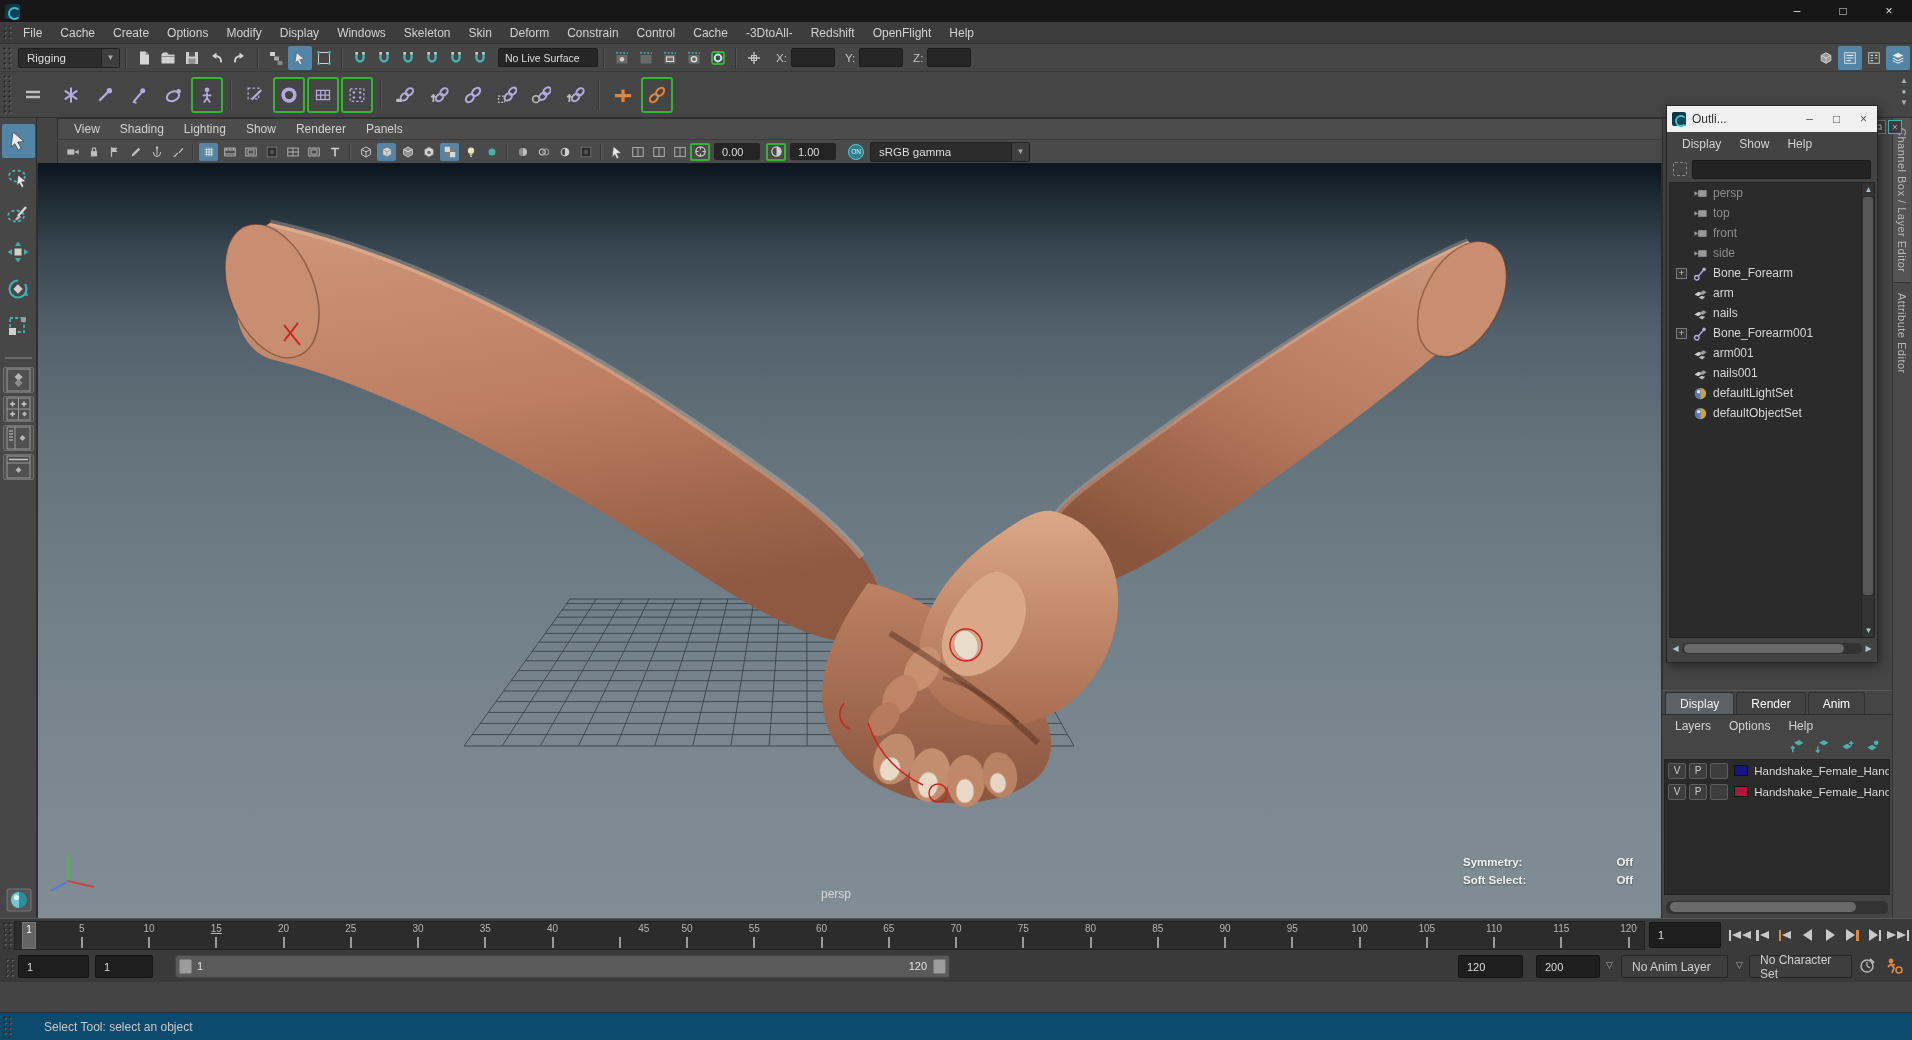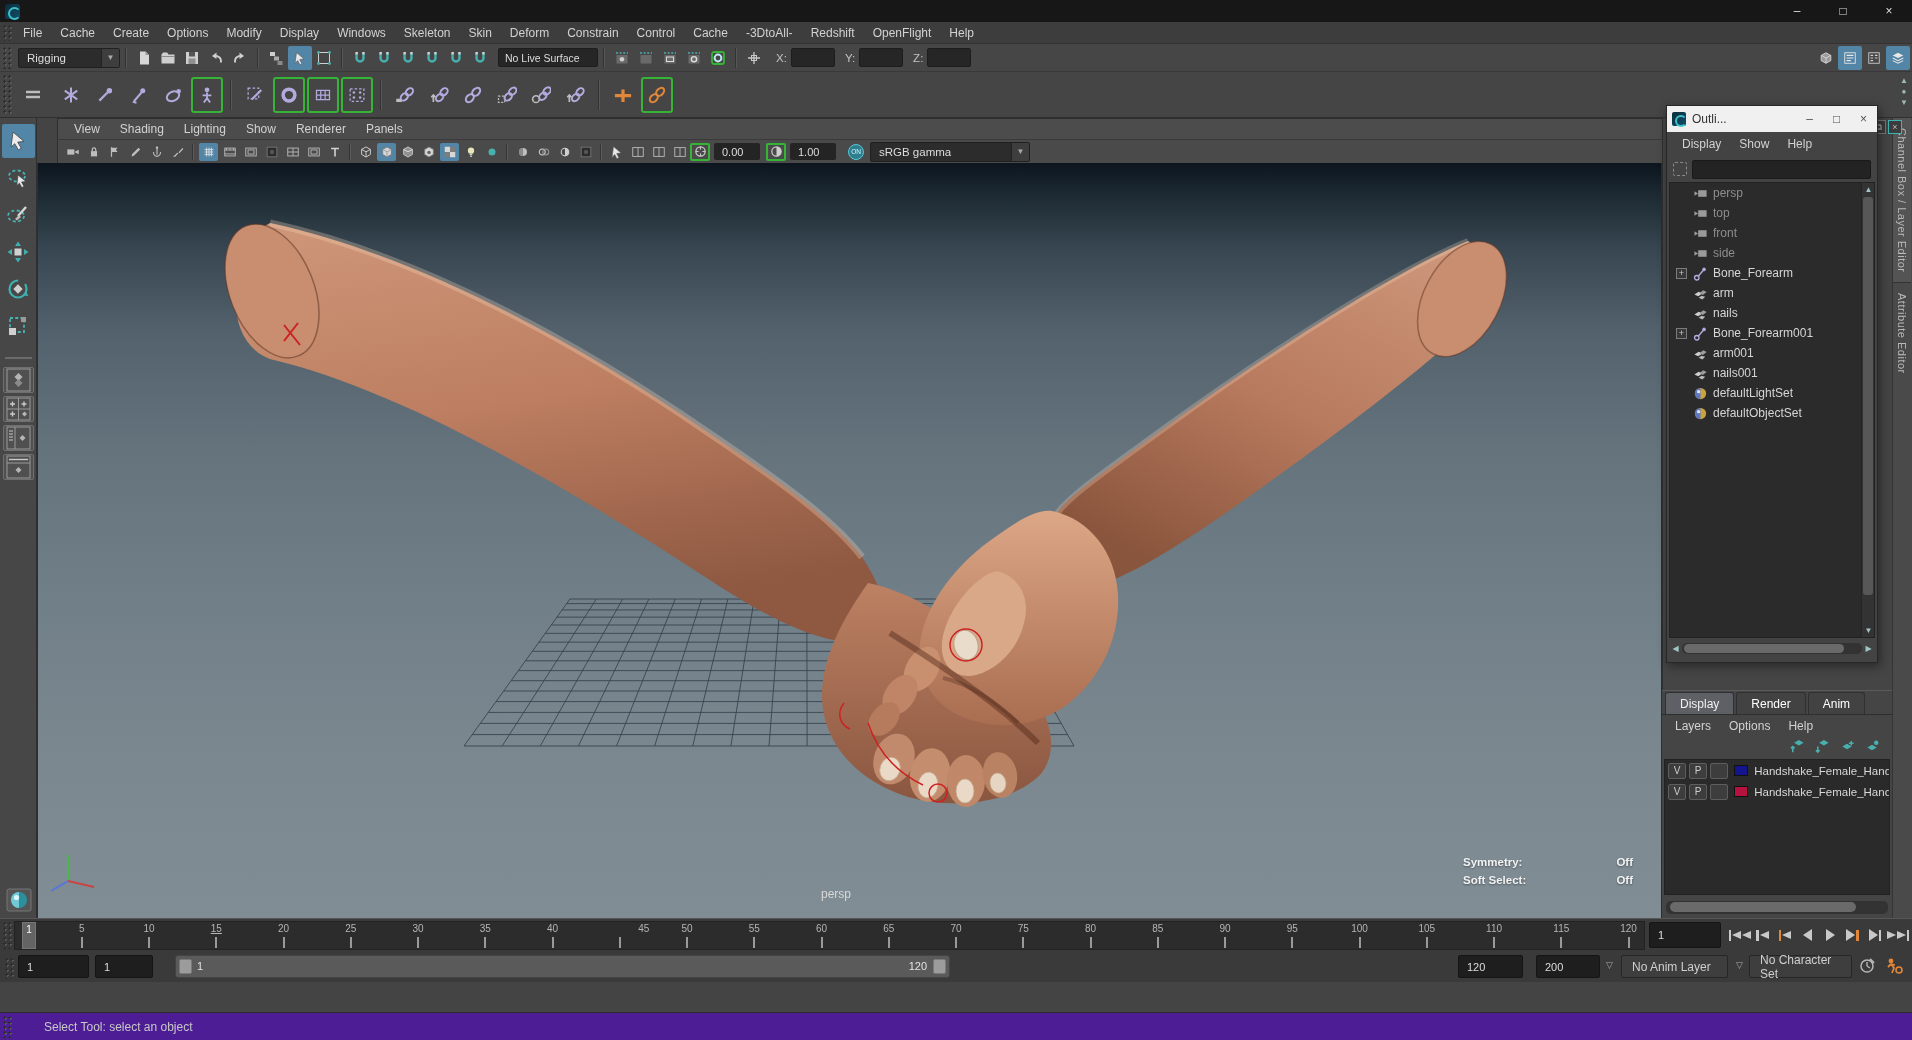--- a/index.html
+++ b/index.html
@@ -123,21 +123,21 @@
   .rr-handle{position:absolute;top:3px;width:13px;height:15px;background:#9c9c9c;border-radius:2px;border:1px solid #7a7a7a;}
   .rr-lab{position:absolute;top:4px;font-size:11px;color:#e2e2e2;}
   .rr-btn{position:absolute;top:4px;height:23px;background:#3e3e3e;border:1px solid #262626;border-radius:2px;color:#cfcfcf;font-size:12px;display:flex;align-items:center;padding:0 10px;}
   .rr-arr{position:absolute;top:9px;color:#a9a9a9;font-size:9px;}
   
   .melrow{left:0;top:982px;width:1912px;height:30px;background:#3a3a3a;border-top:1px solid #4e4e4e;display:flex;align-items:center;}
   .mel-label{margin:0 8px 0 18px;color:#d0d0d0;font-size:11.5px;}
   .mel-input{position:absolute;left:68px;top:4px;width:615px;height:22px;background:#1b1b1b;border:1px solid #101010;border-radius:3px;}
   .mel-output{position:absolute;left:690px;top:4px;width:1188px;height:22px;background:#242424;border:1px solid #181818;border-radius:3px;}
   .mel-icon{position:absolute;right:6px;top:5px;width:20px;height:20px;border:1px solid #777;border-radius:2px;background:#3c3c3c;display:grid;place-items:center;}
-  .helprow{left:0;top:1012px;width:1912px;height:28px;background:#4c1d95;border-top:1px solid #2d2d2d;display:flex;align-items:center;}
+  .helprow{left:0;top:1012px;width:1912px;height:28px;background:#0c4a6e;border-top:1px solid #2d2d2d;display:flex;align-items:center;}
   .help-text{margin-left:30px;color:#c8c8c8;font-size:12px;}
 </style>
 </head>
 <body>
 
 <div id="app">
 
   <div class="abs titlebar">
     <span class="logo"></span>
     <div class="win-controls">

